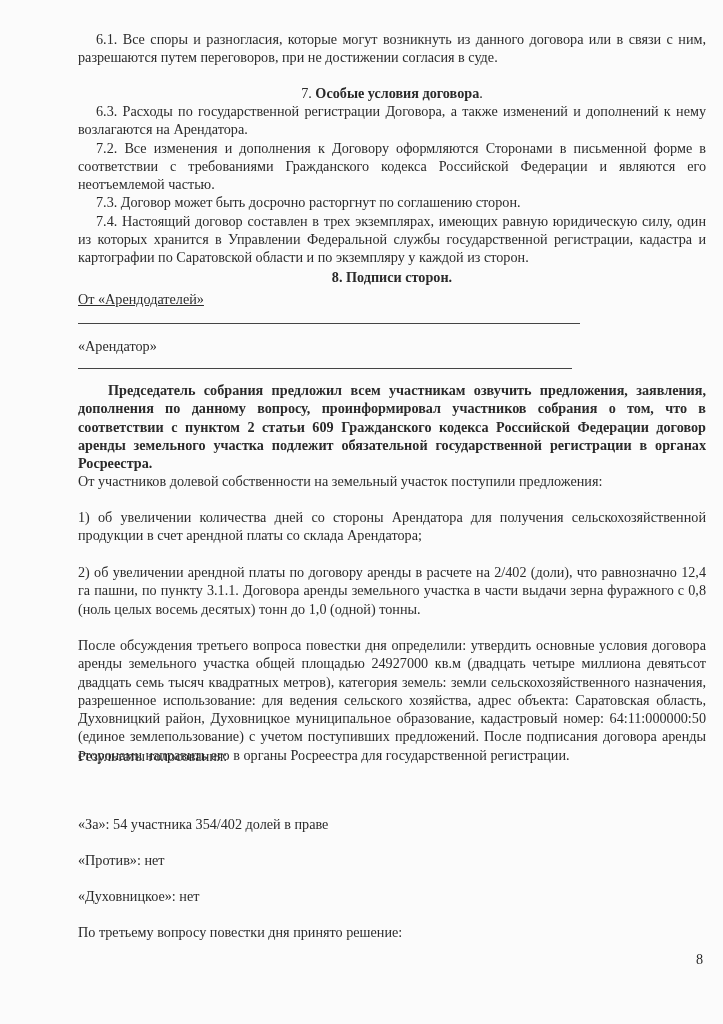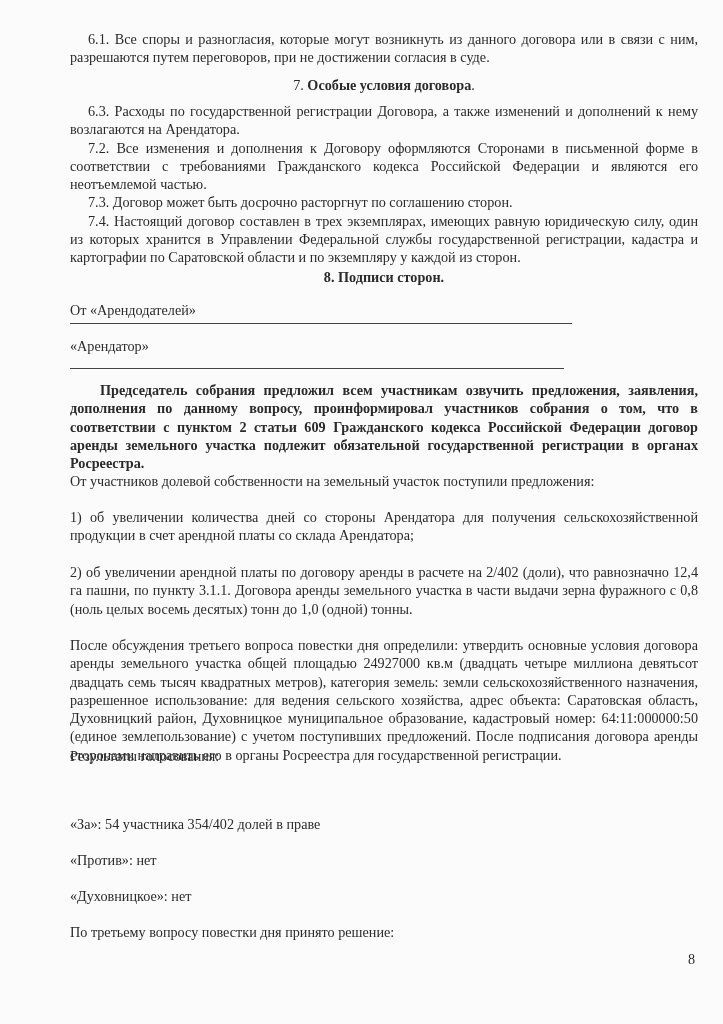--- a/index.html
+++ b/index.html
@@ -1,54 +1,54 @@
 <!DOCTYPE html>
 <html><head>
 <meta charset="utf-8">
 <style>
   html, body { margin: 0; padding: 0; }
   body {
     width: 723px; height: 1024px; background: #fbfbfb; overflow: hidden;
     font-family: "Liberation Serif", "DejaVu Serif", serif;
     color: #2a2a2a;
   }
-  .page { position: relative; width: 579px; height: 1024px; }
+  .page { position: relative; width: 579px; height: 1024px; margin-left: 8px; }
   .block { position: absolute; left: 70px; width: 628px; font-size: 14.2px; line-height: 18.3px; text-align: justify; }
   .indent { text-indent: 18px; }
   .indent2 { text-indent: 30px; }
   .center { text-align: center; }
   .bold { font-weight: bold; }
   p { margin: 0; }
   .sigline { position: absolute; left: 70px; height: 1px; background: #444; }
   .pagenum { position: absolute; left: 688px; top: 951px; font-size: 14.2px; }
 </style>
 </head>
 <body>
 
 <div class="page">
 
   <div class="block indent" style="top:30px;">
     <p>6.1. Все споры и разногласия, которые могут возникнуть из данного договора или в связи с ним, разрешаются путем переговоров, при не достижении согласия в суде.</p>
   </div>
 
-  <div class="block center" style="top:76px;">
+  <div class="block center" style="top:84px;">
     <span>7.</span>
     <span class="bold">Особые условия договора</span><span>.</span>
   </div>
 
   <div class="block indent" style="top:102px;">
     <p>6.3. Расходы по государственной регистрации Договора, а также изменений и дополнений к нему возлагаются на Арендатора.</p>
     <p>7.2. Все изменения и дополнения к Договору оформляются Сторонами в письменной форме в соответствии с требованиями Гражданского кодекса Российской Федерации и являются его неотъемлемой частью.</p>
     <p>7.3. Договор может быть досрочно расторгнут по соглашению сторон.</p>
     <p>7.4. Настоящий договор составлен в трех экземплярах, имеющих равную юридическую силу, один из которых хранится в Управлении Федеральной службы государственной регистрации, кадастра и картографии по Саратовской области и по экземпляру у каждой из сторон.</p>
   </div>
 
   <div class="block center bold" style="top:268px;">8. Подписи сторон.</div>
 
-  <div class="block" style="top:301px;">От «Арендодателей»</div>
+  <div class="block" style="top:290px;text-decoration:underline;">От «Арендодателей»</div>
   <div class="sigline" style="top:323px; width:502px;"></div>
 
   <div class="block" style="top:337px;">«Арендатор»</div>
   <div class="sigline" style="top:368px; width:494px;"></div>
 
   <div class="block indent2" style="top:381px;font-weight:bold;">Председатель собрания предложил всем участникам озвучить предложения, заявления, дополнения по данному вопросу, проинформировал участников собрания о том, что в соответствии с пунктом 2 статьи 609 Гражданского кодекса Российской Федерации договор аренды земельного участка подлежит обязательной государственной регистрации в органах Росреестра.</div>
 
   <div class="block" style="top:472px;">От участников долевой собственности на земельный участок поступили предложения:</div>
 
   <div class="block" style="top:508px;">1) об увеличении количества дней со стороны Арендатора для получения сельскохозяйственной продукции в счет арендной платы со склада Арендатора;</div>

